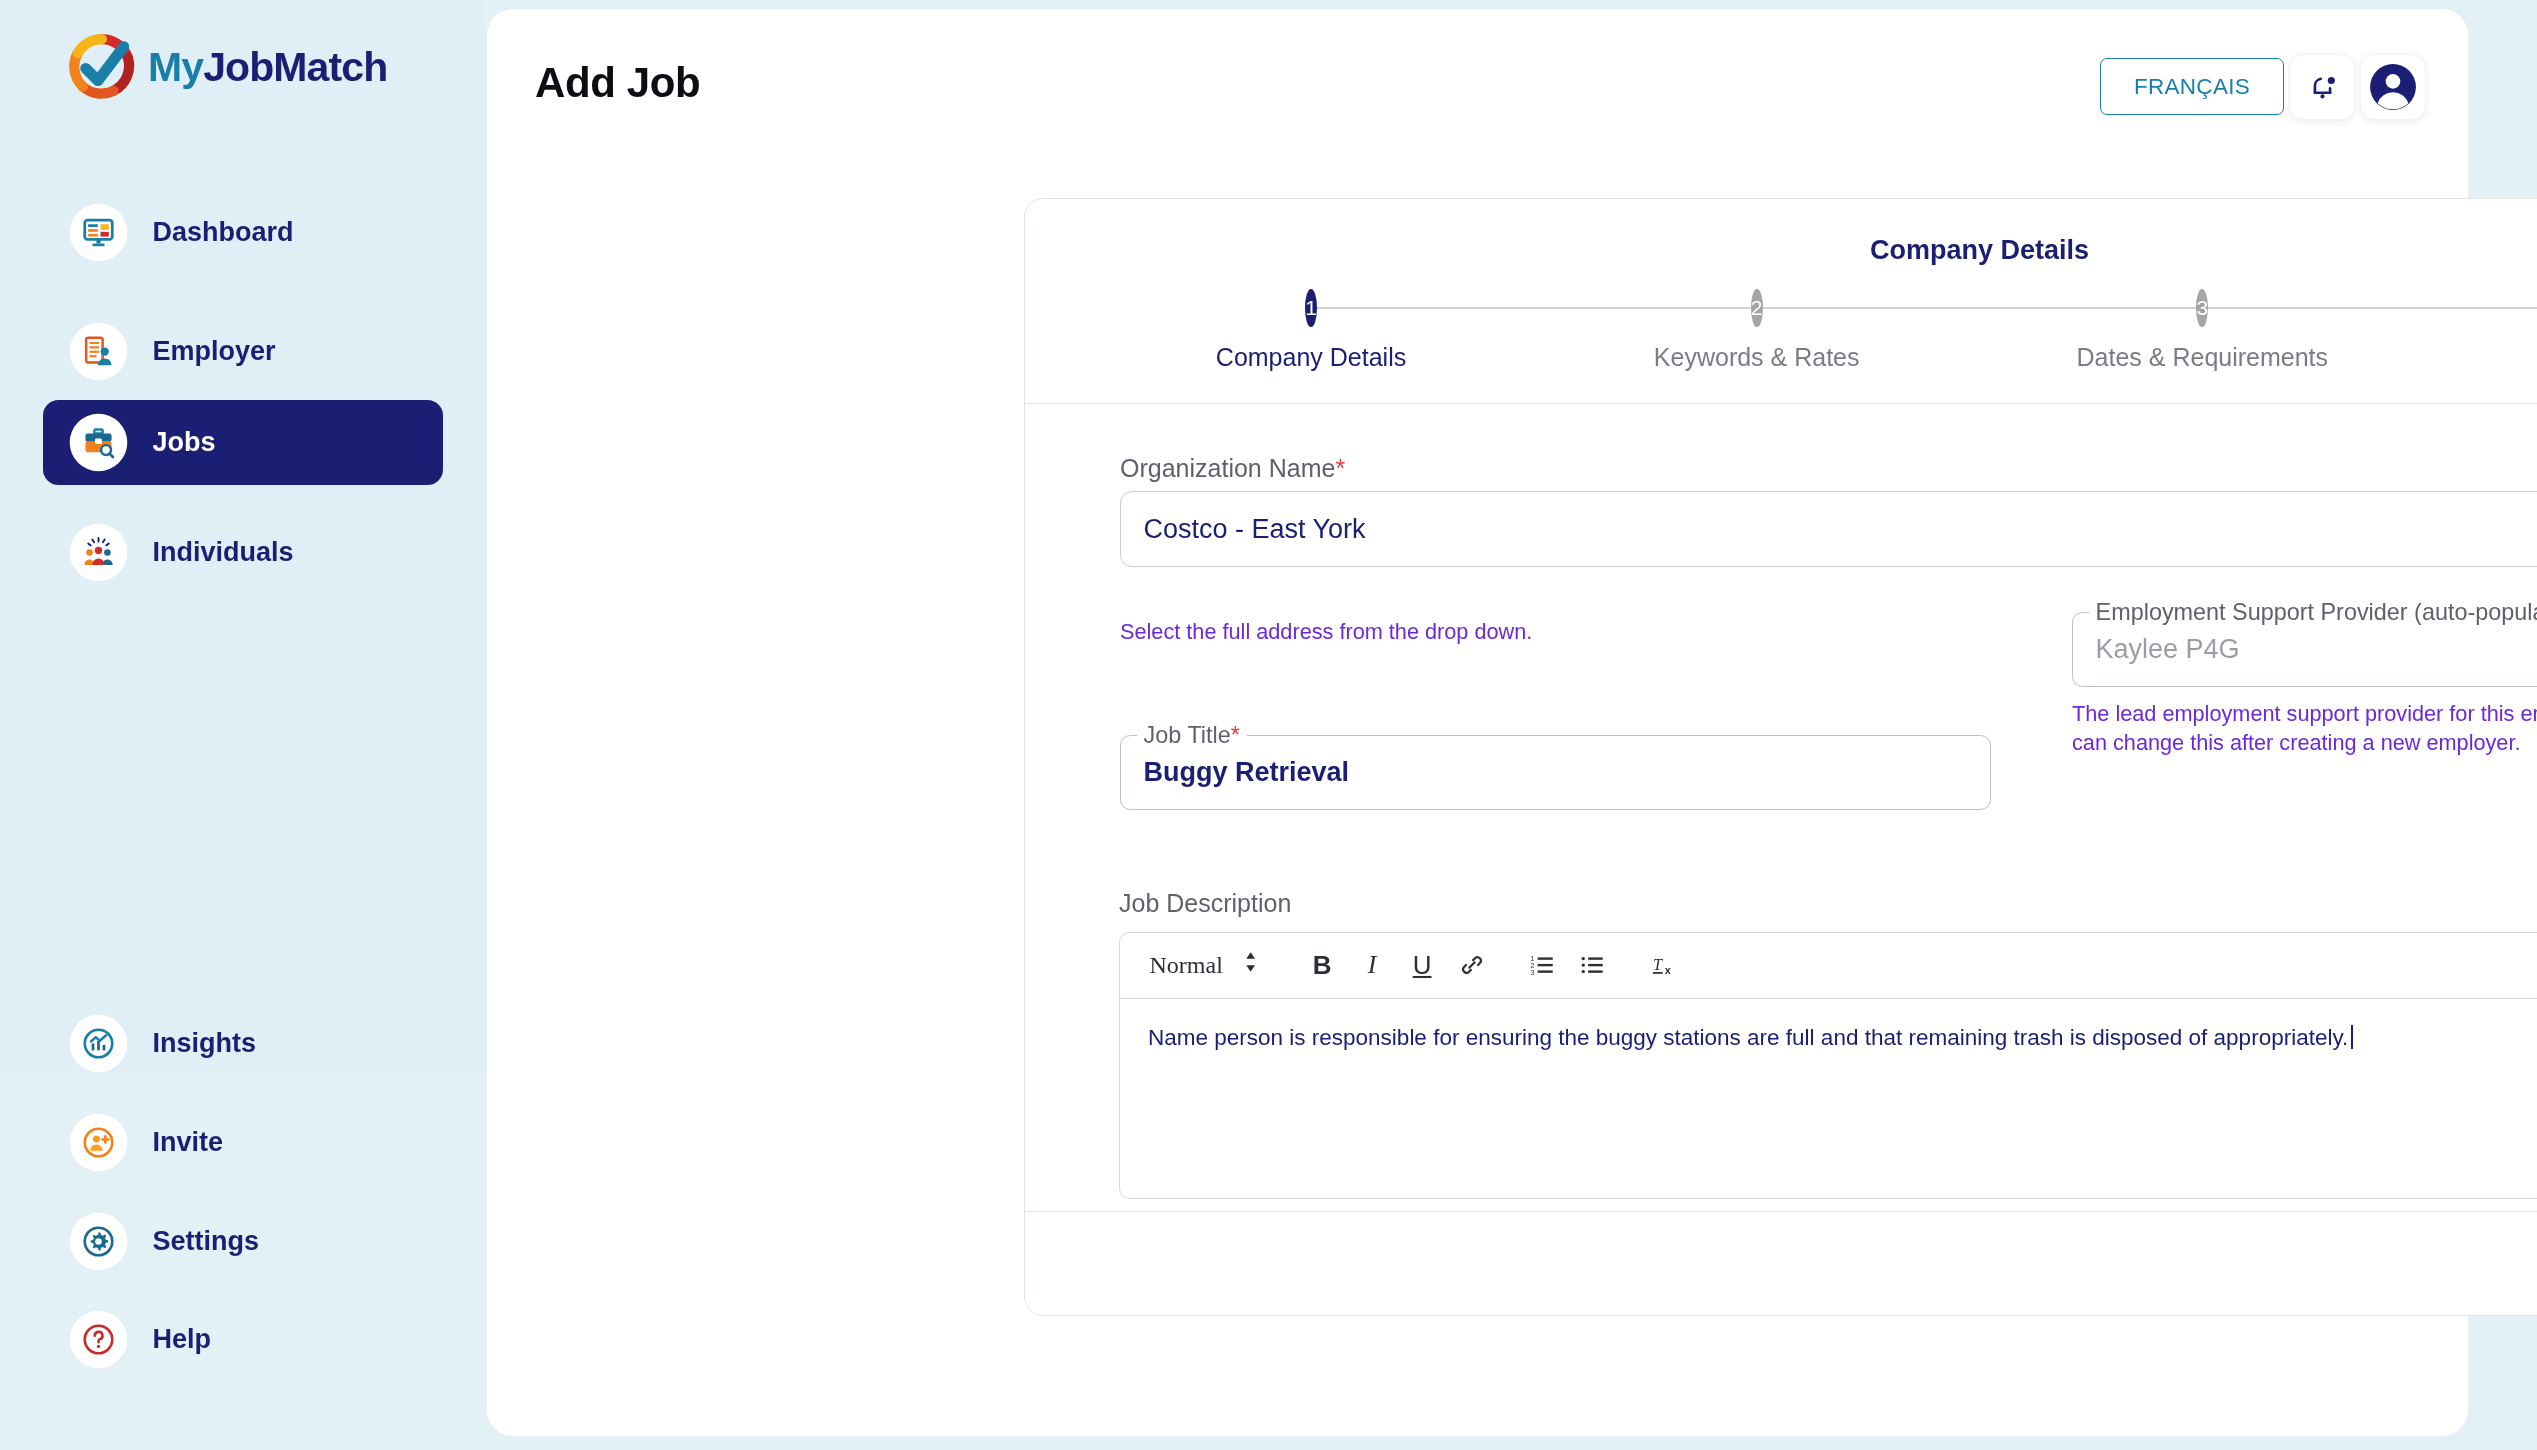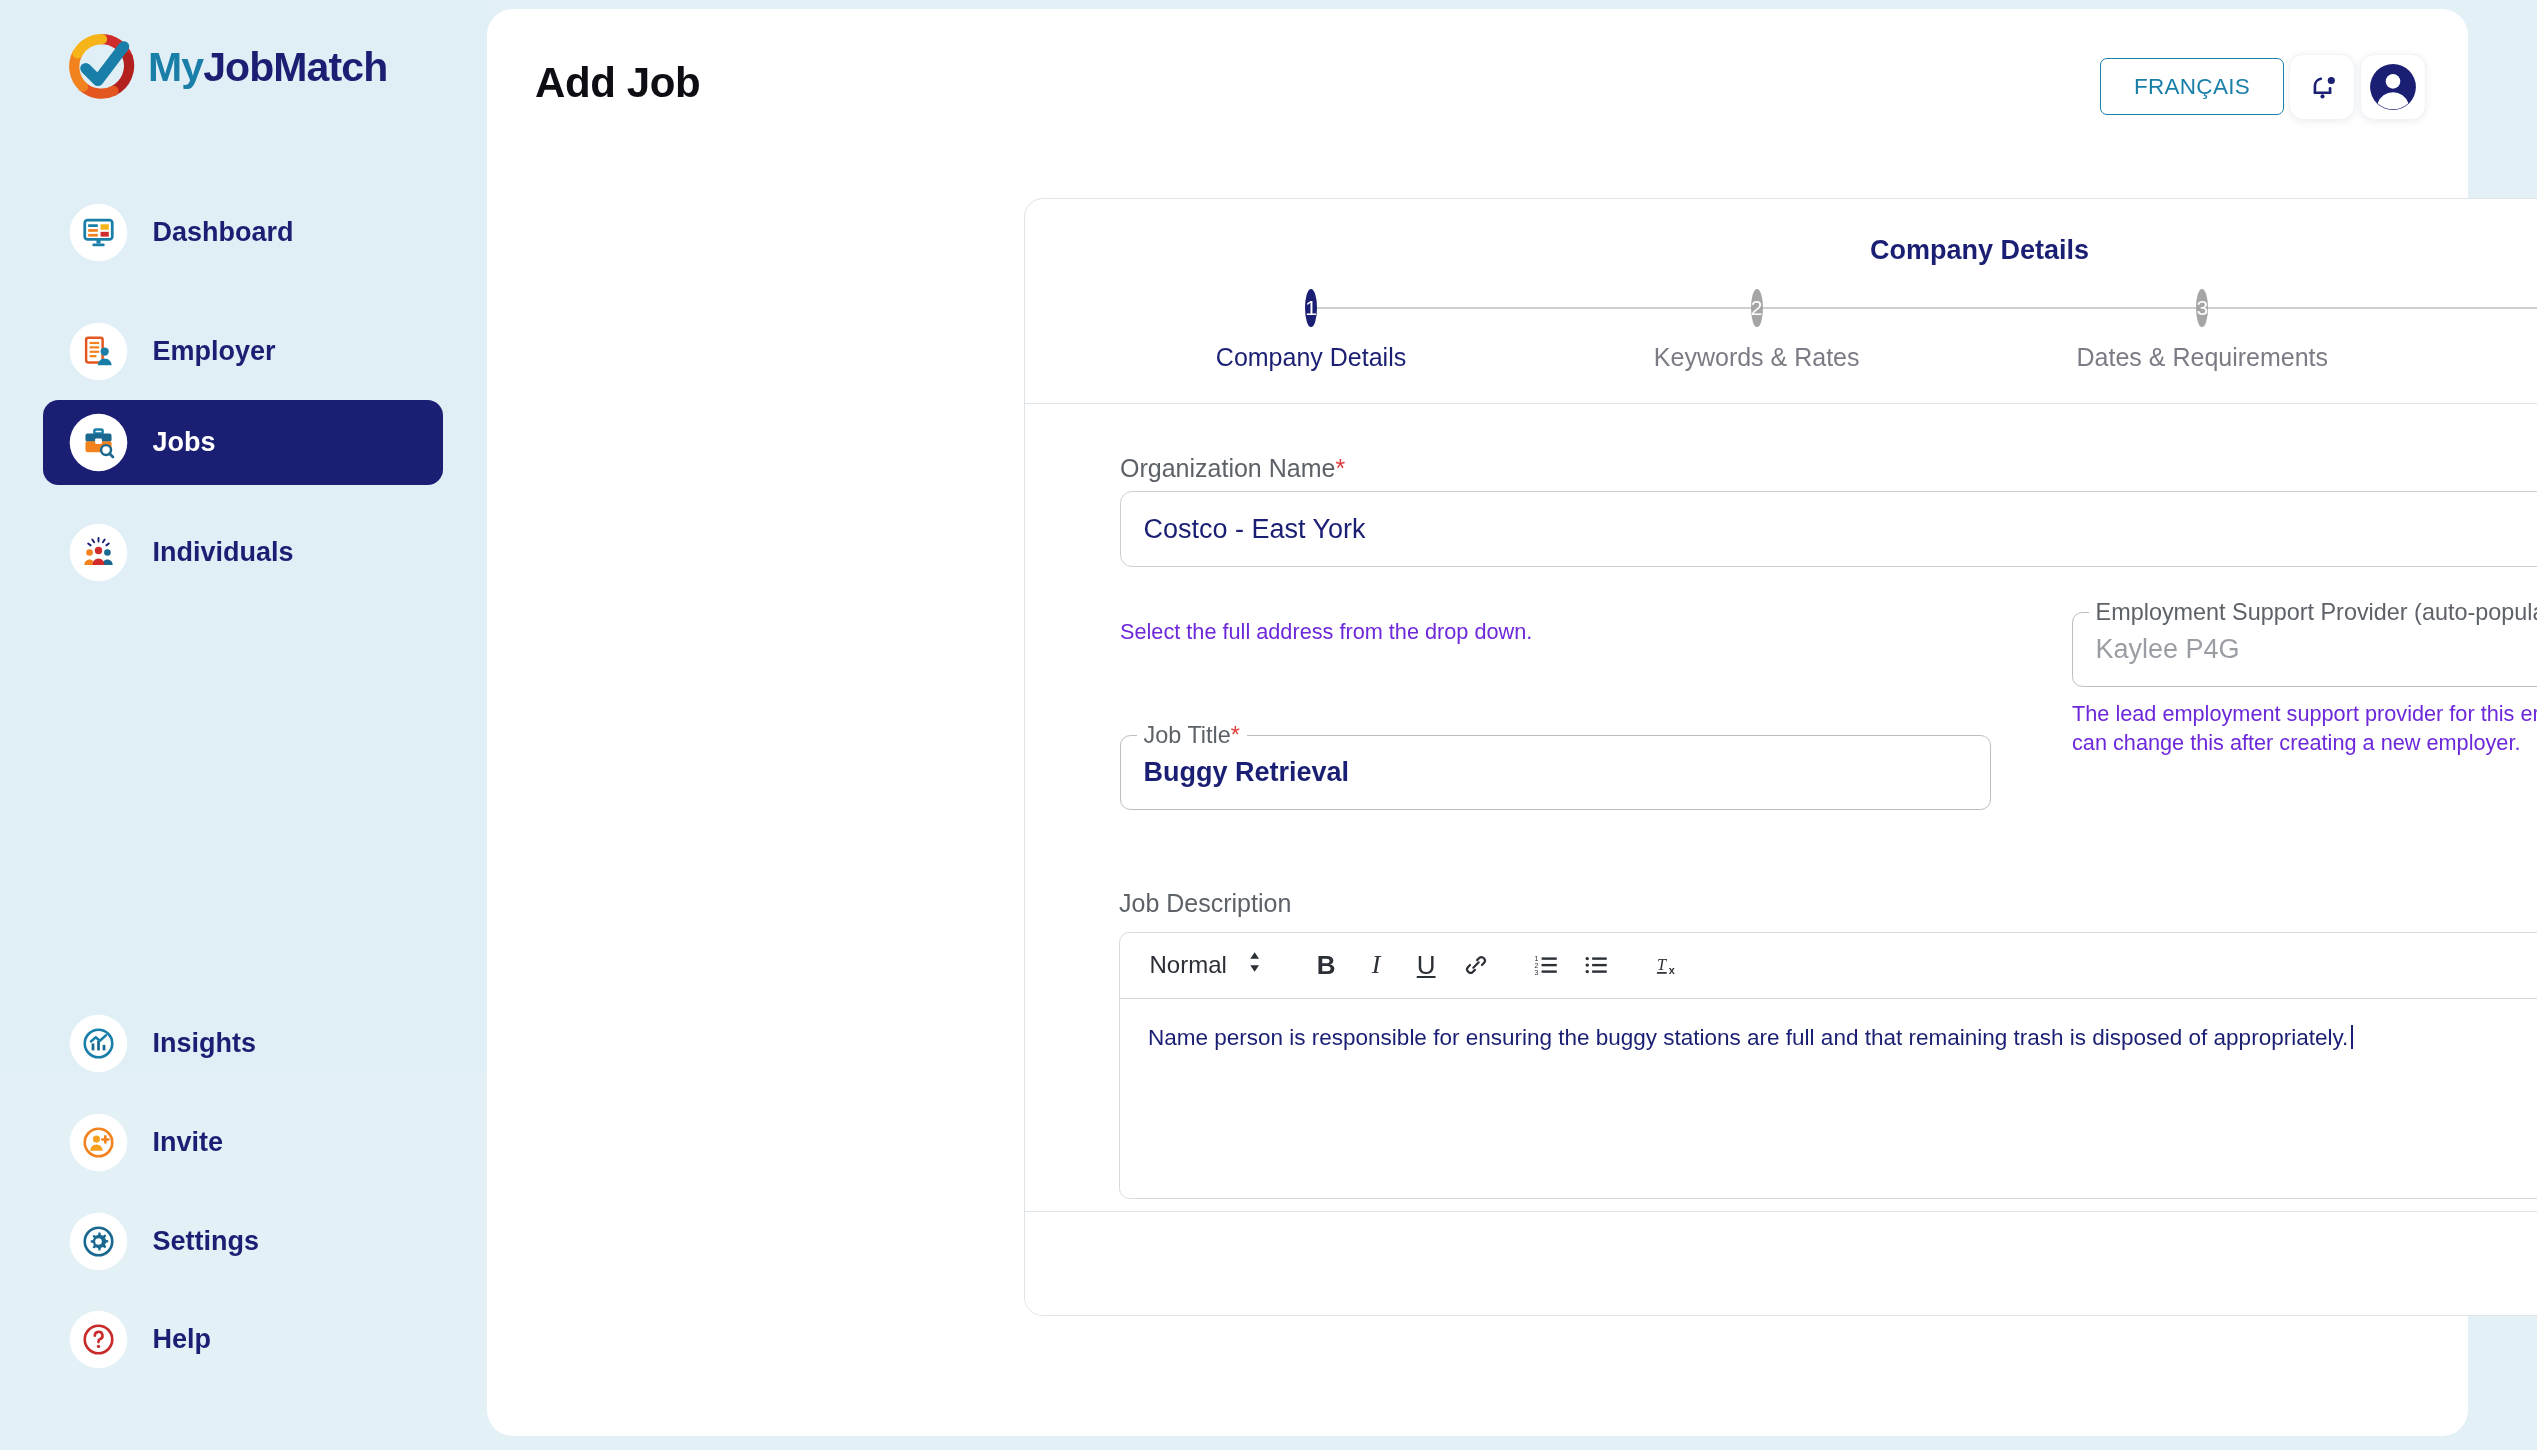--- a/index.html
+++ b/index.html
@@ -167,21 +167,21 @@
   
   #desc { position: absolute; left: 94px; top: 485px; width: 1738px; }
   .desc-label { font-size: 25px; color: #5d6269; margin-bottom: 14px; }
   .editor { border: 1.7px solid #d5dadf; border-radius: 10.4px; }
   .toolbar {
     height: 66px; border-bottom: 1.7px solid #d5dadf; display: flex;
     align-items: center; padding-left: 29.5px; gap: 0;
   }
   .tb-normal {
     display: flex; align-items: center; gap: 19px; font-size: 24px;
-    color: #2b2f36; cursor: pointer; margin-right: 38px;
+    color: #2b2f36; cursor: pointer; margin-right: 38px; font-family: Liberation Serif, serif;
   }
   .tb-btn {
     width: 50px; height: 50px; display: flex; align-items: center;
     justify-content: center; cursor: pointer; color: #2b2f36; font-size: 26px;
   }
   .tb-gap { width: 21px; }
   .editor-area {
     min-height: 199px; padding: 26px 28px; font-size: 22.5px; color: #1a1f73;
   }
   .caret {

